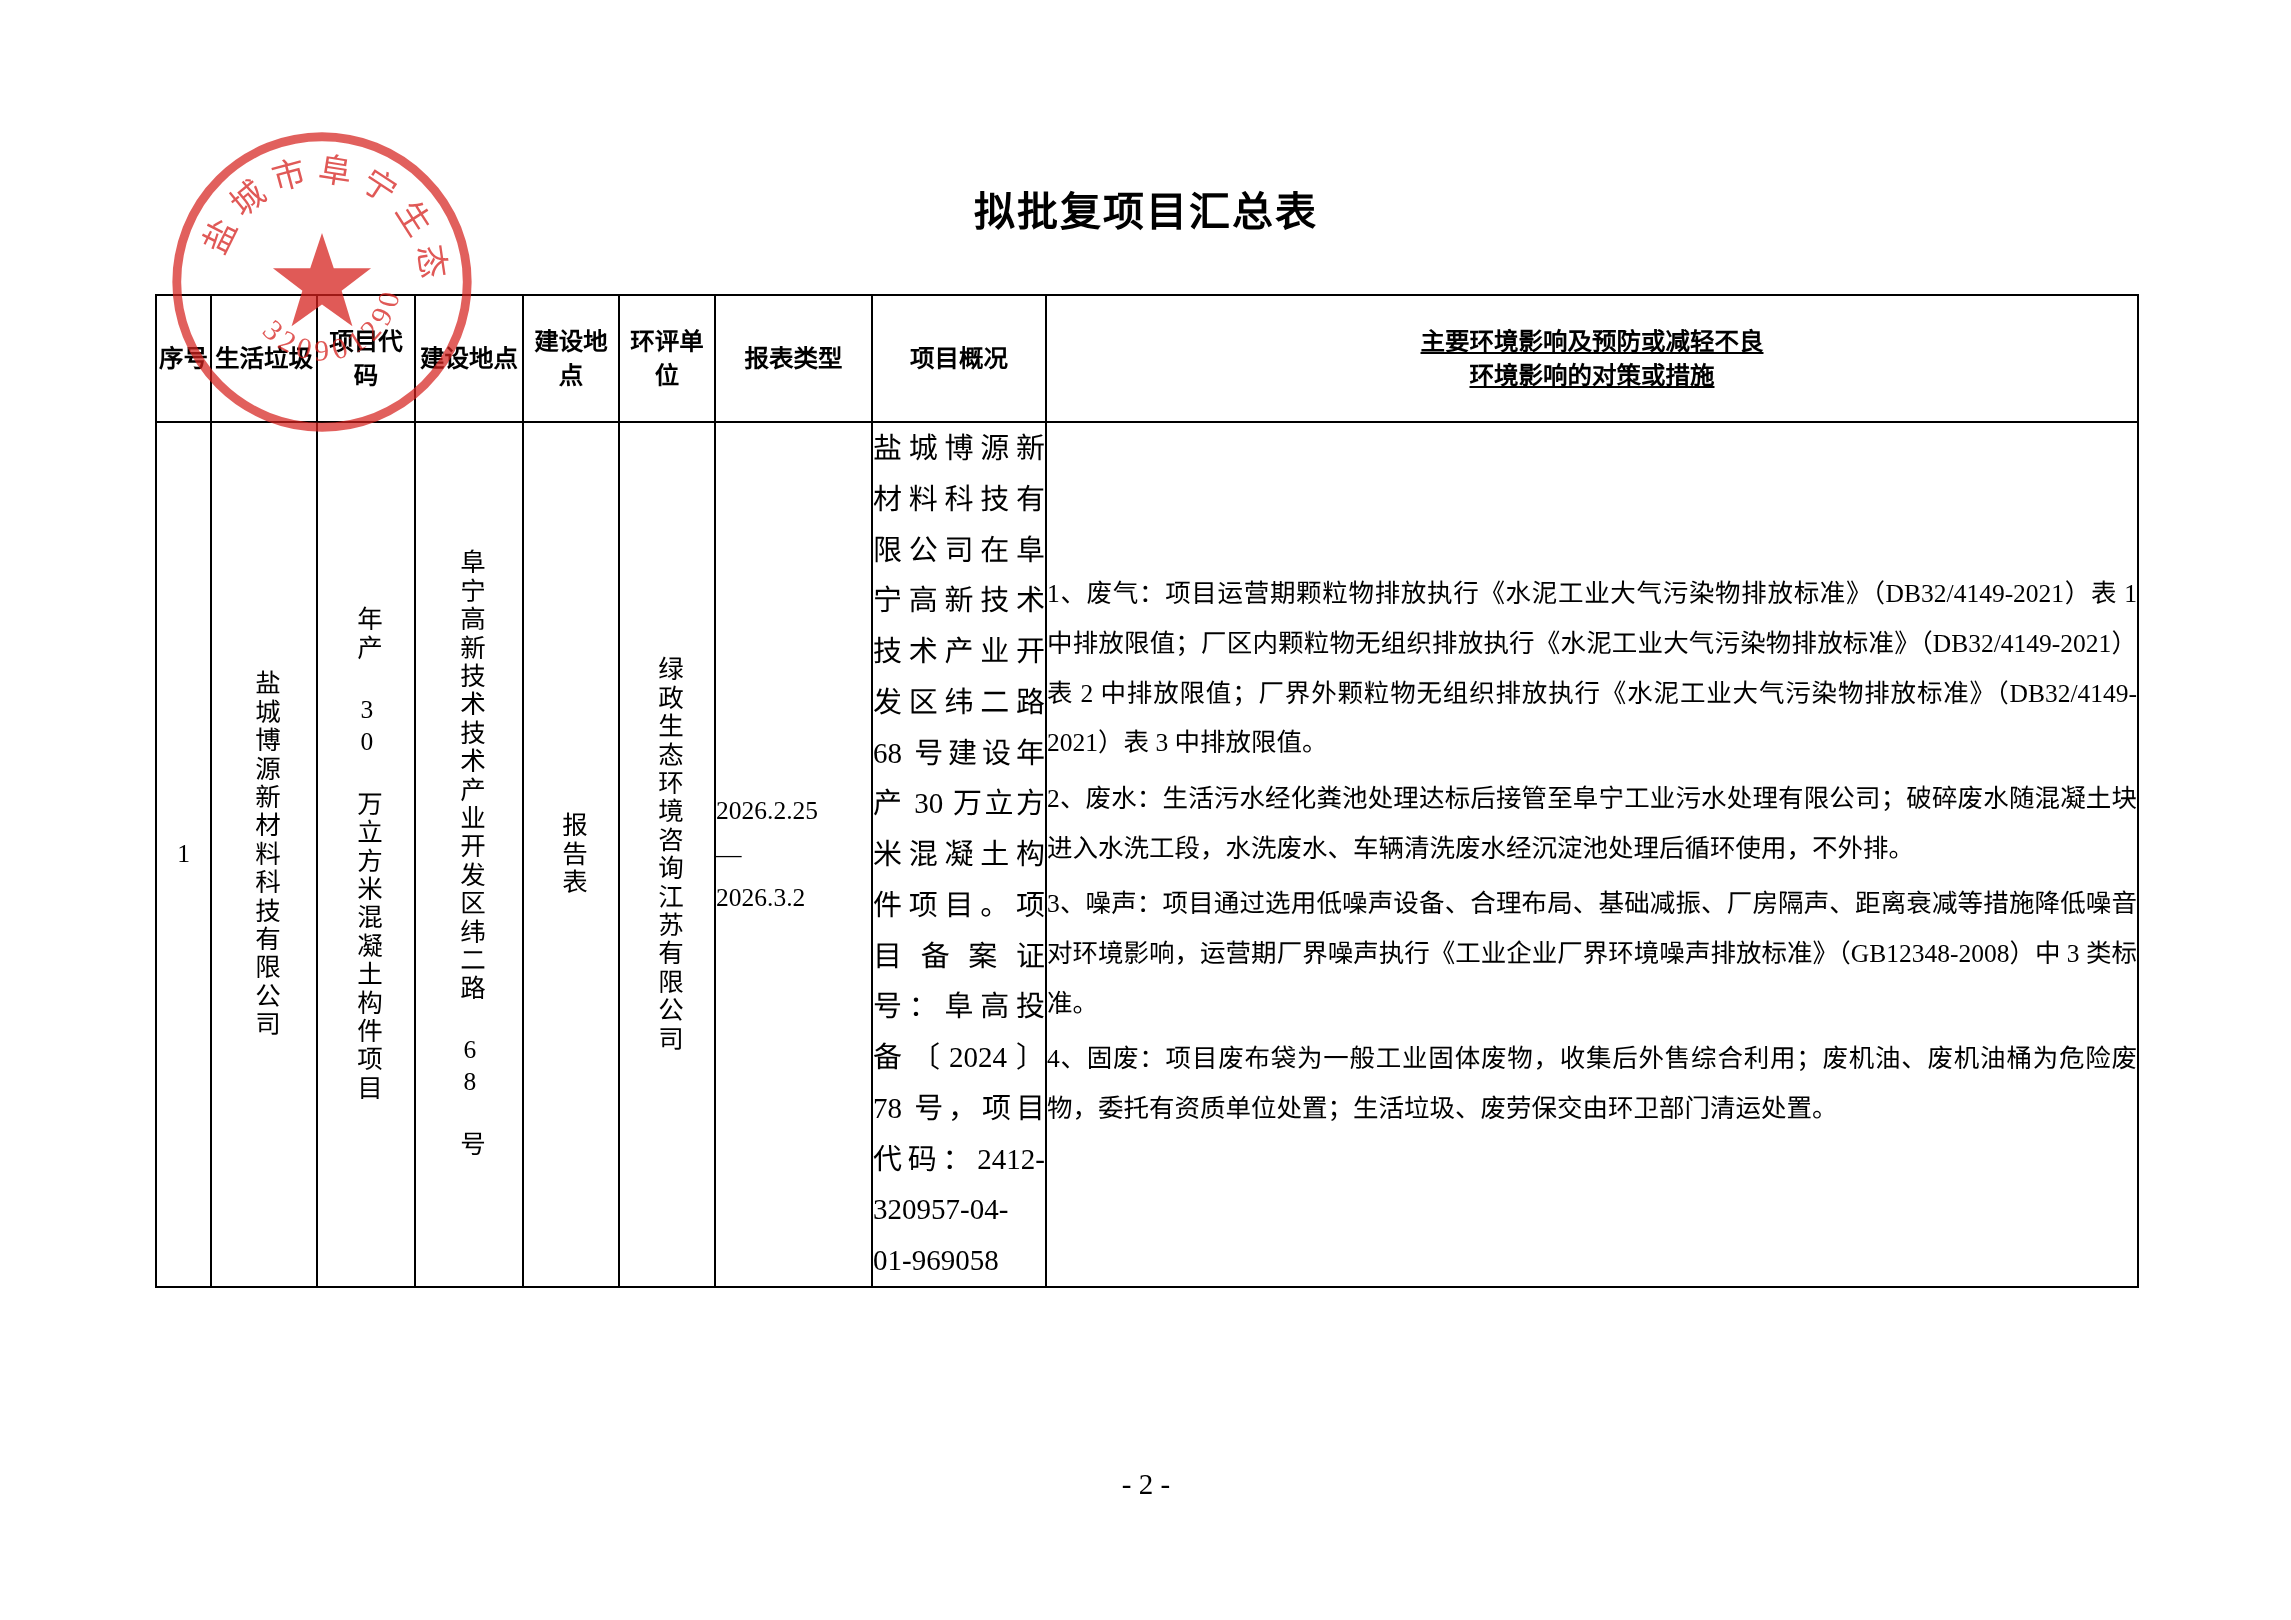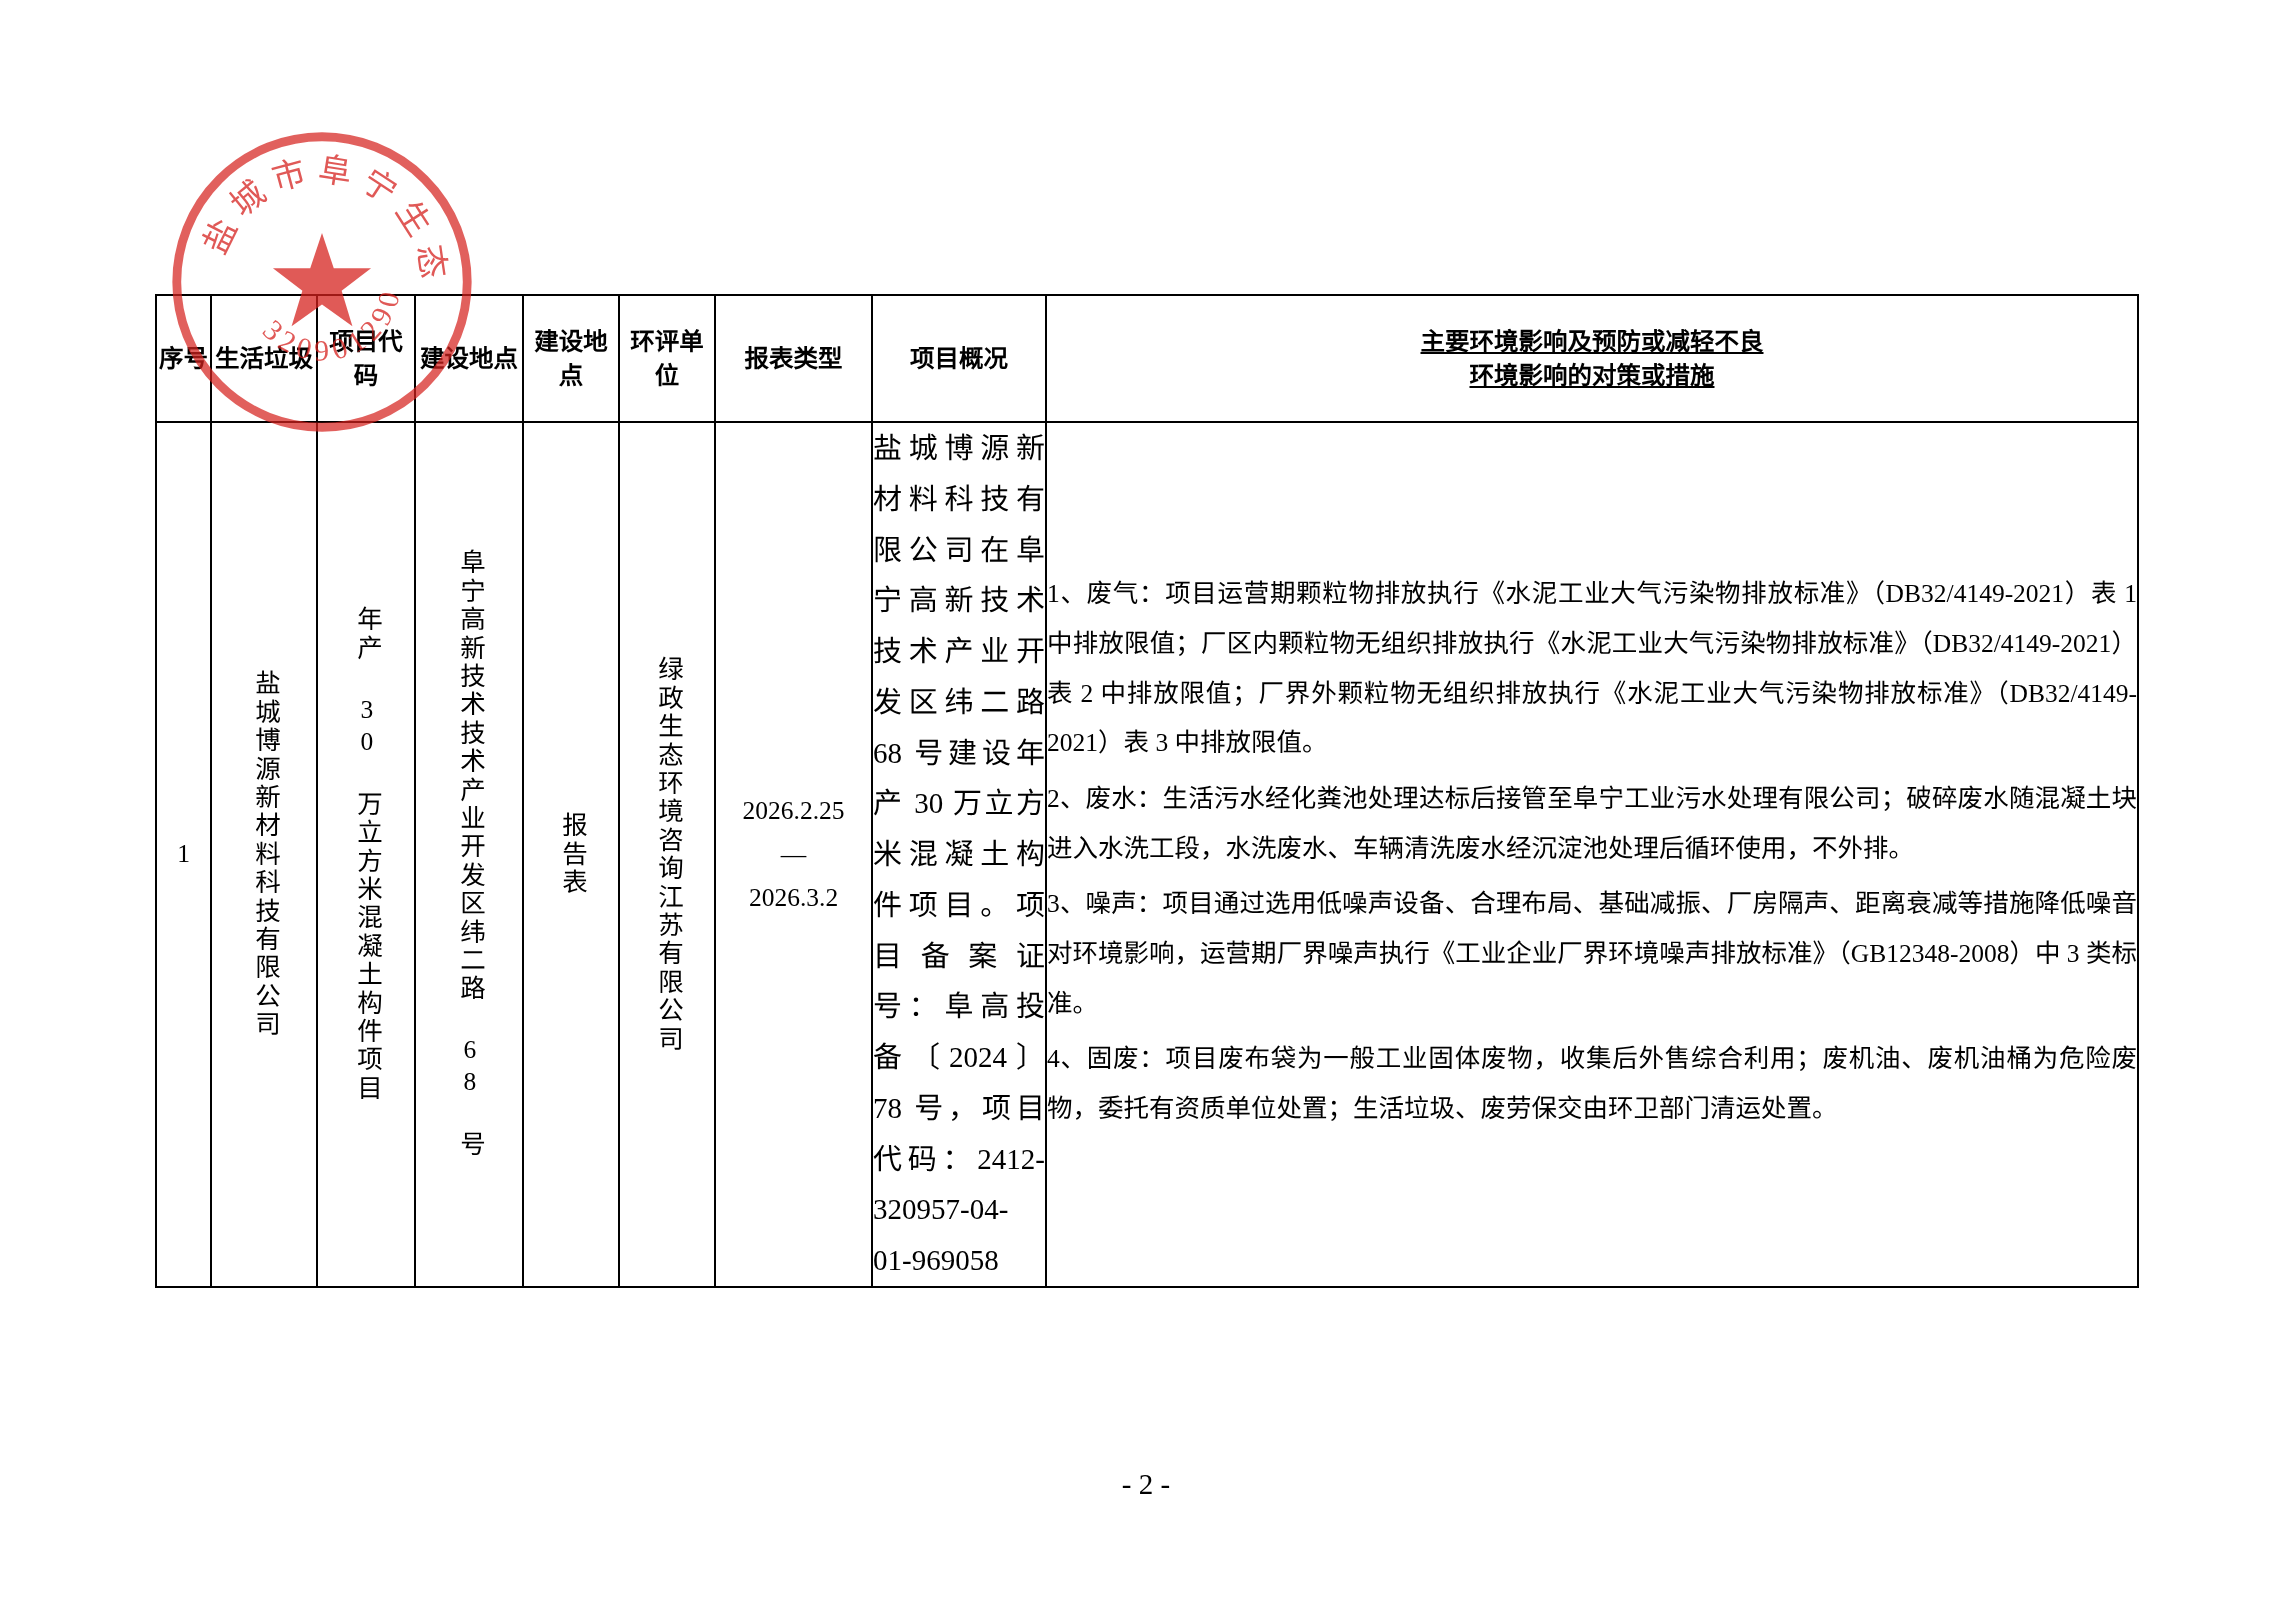--- a/index.html
+++ b/index.html
@@ -102,21 +102,21 @@
   }
   td.vcell .vtext {
     height: auto;
     max-height: 804px;
   }
   td.num {
     text-align: center;
     font-size: 25.5px;
   }
   td.date {
-    text-align: center;
+    text-align: left;
     font-size: 25.5px;
     line-height: 1.7;
   }
   td.overview {
     font-size: 29px;
     line-height: 1.75;
     padding: 25.5px 15.7px;
     vertical-align: top;
     text-align: justify;
     text-justify: inter-ideograph;
@@ -171,20 +171,21 @@
       <text font-family="'Liberation Serif', serif" font-size="34" fill="#d6221f" opacity="0.85" letter-spacing="9">
         <textPath href="#arcTop" startOffset="8%">盐城市阜宁生态环</textPath>
       </text>
       <text font-family="'Liberation Serif', serif" font-size="30" fill="#d6221f" opacity="0.85" letter-spacing="6">
         <textPath href="#arcBottom" startOffset="22%">3209012907030</textPath>
       </text>
       <polygon points="160,110 172,146 210,146 180,169 191,205 160,183 129,205 140,169 110,146 148,146" fill="#d6221f" opacity="0.85"></polygon>
     </svg>
   </div>
 
+  <div class="doc-title">拟批复项目汇总表</div>
 
   <div class="table-wrap">
     <table class="main">
       <colgroup>
         <col class="c-num">
           <col class="c-unit">
           <col class="c-proj">
           <col class="c-loc">
         <col class="c-type">
           <col class="c-eia">

